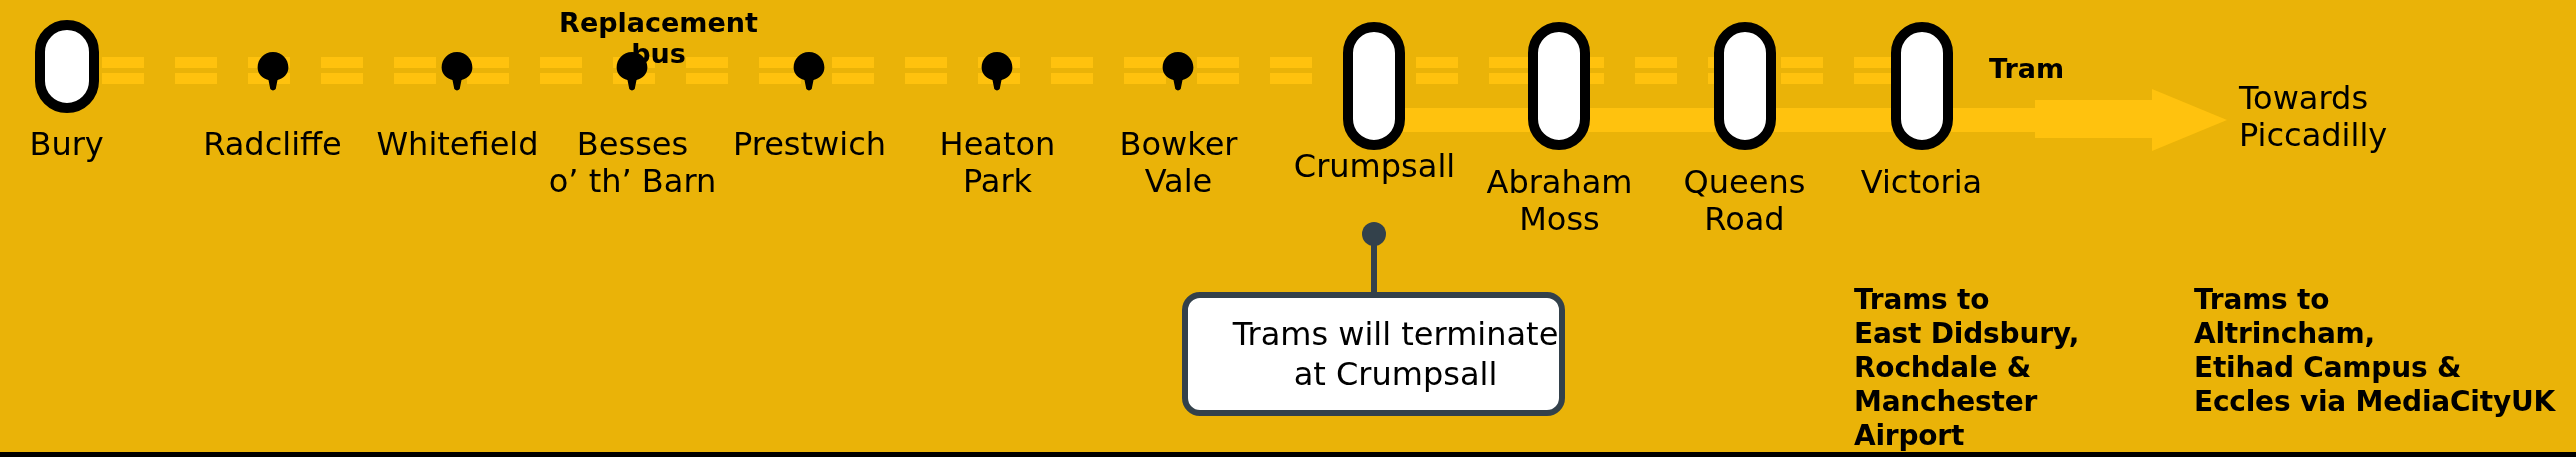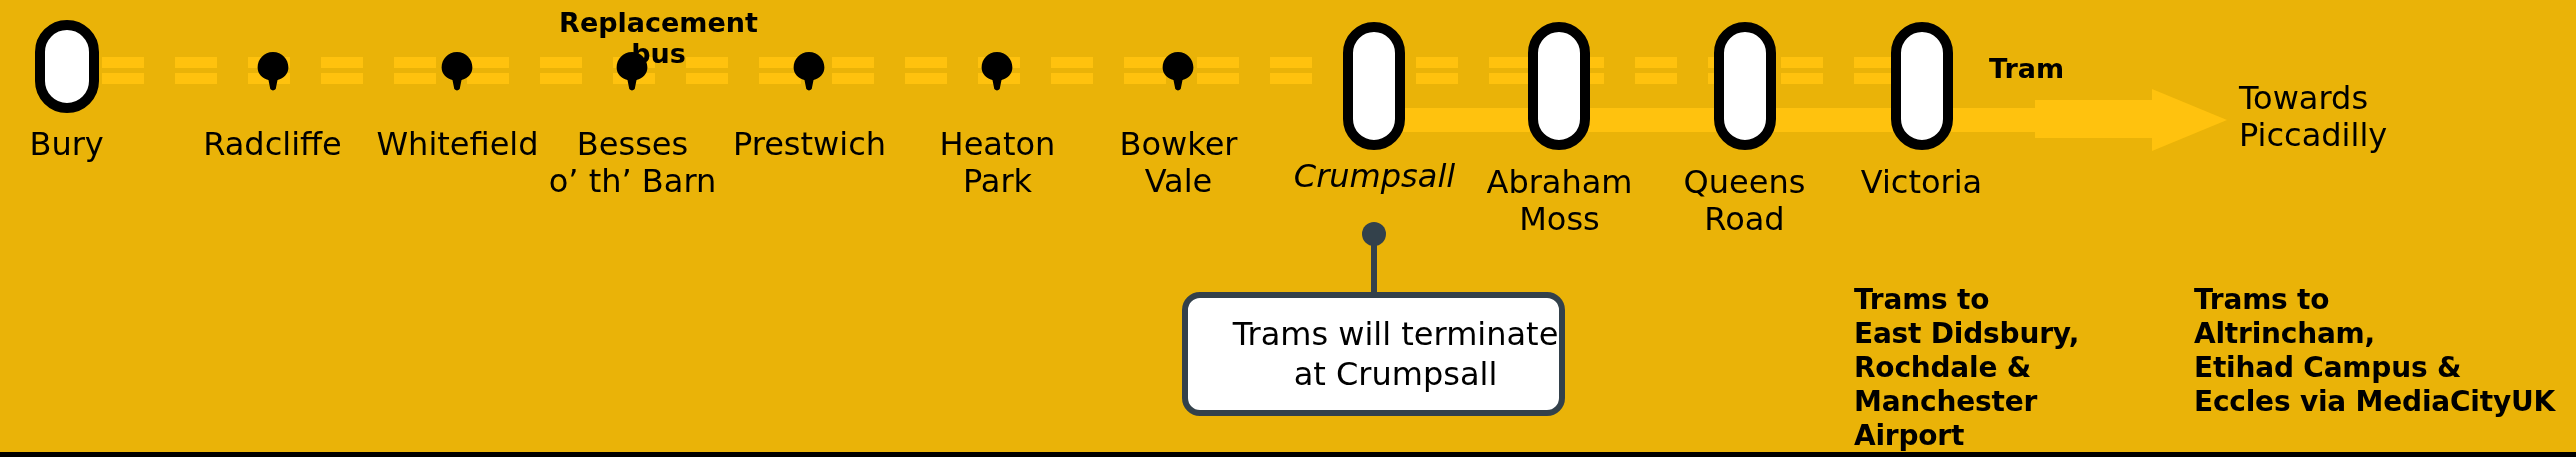--- a/index.html
+++ b/index.html
@@ -192,21 +192,21 @@
   <div class="stop-label" style="left:-6.4px; top:126px; width:146px;">Bury</div>
   <div class="stop-label" style="left:163px; top:126px; width:219px;">Radcliffe</div>
   <div class="stop-label" style="left:348px; top:126px; width:219px;">Whitefield</div>
   <div class="stop-label" style="left:523px; top:126px; width:219px;">Besses
 o’ th’ Barn</div>
   <div class="stop-label" style="left:700px; top:126px; width:219px;">Prestwich</div>
   <div class="stop-label" style="left:888px; top:126px; width:219px;">Heaton
 Park</div>
   <div class="stop-label" style="left:1069px; top:126px; width:219px;">Bowker
 Vale</div>
-  <div class="stop-label" style="left:1265px; top:158px; width:219px;font-style:italic;">Crumpsall</div>
+  <div class="stop-label" style="left:1265px; top:148px; width:219px;">Crumpsall</div>
   <div class="stop-label" style="left:1450px; top:164px; width:219px;">Abraham
 Moss</div>
   <div class="stop-label" style="left:1635px; top:164px; width:219px;">Queens
 Road</div>
   <div class="stop-label" style="left:1812px; top:164px; width:219px;">Victoria</div>
 
   <div class="towards-label" style="left:2204px; top:80px; width:365px;">Towards
 Piccadilly</div>
 
   <div class="callout-dot" style="left:1362px; top:222px; background:#33414B;"></div>

